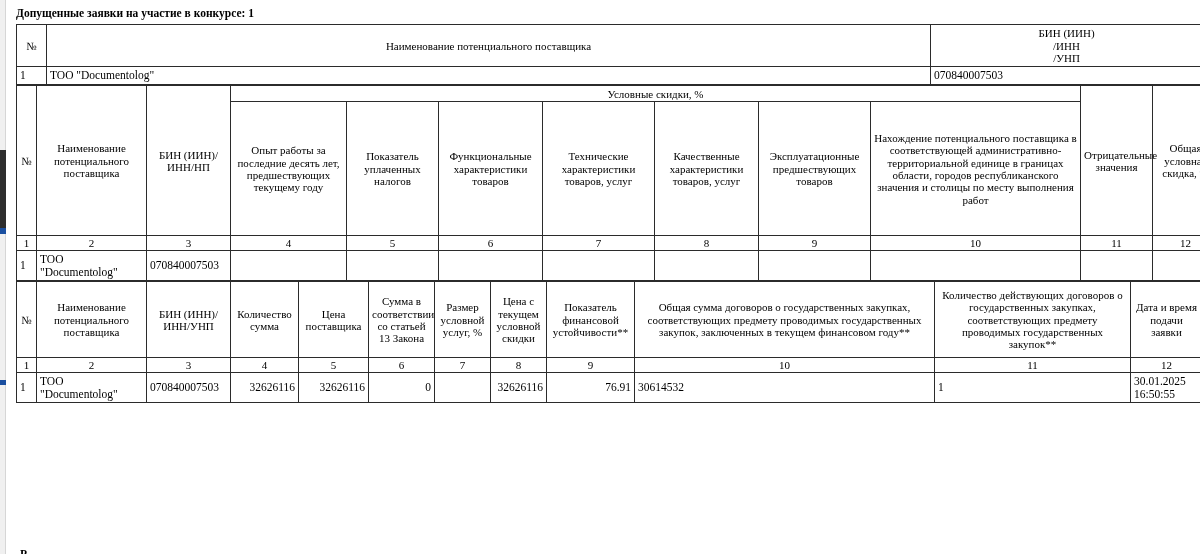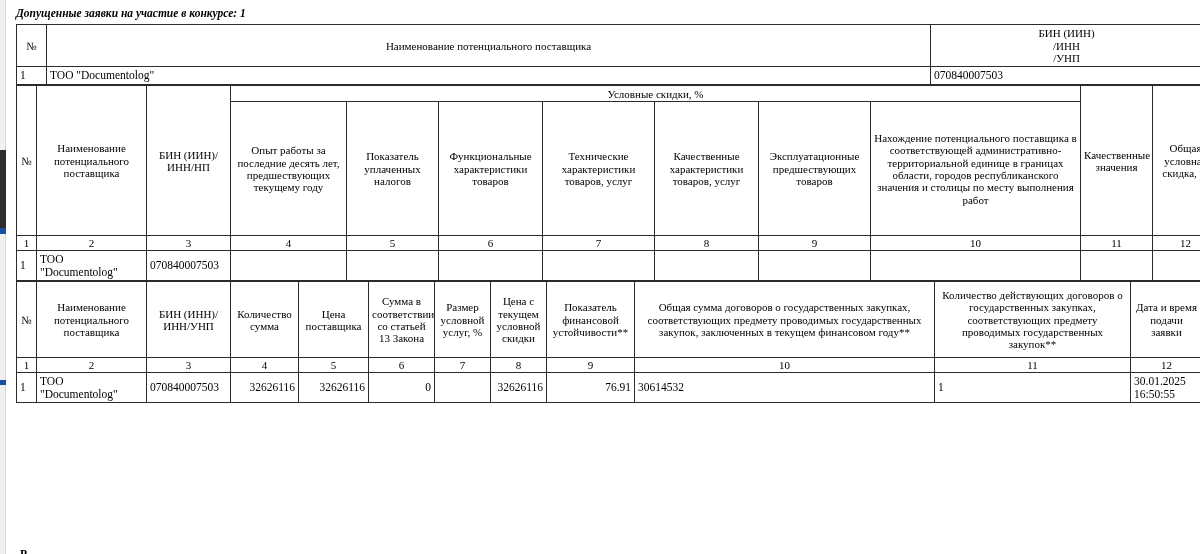--- a/index.html
+++ b/index.html
@@ -45,21 +45,20 @@
     width: 1192px;
     padding: 6px 0 0 4px;
   }
 
   .section-title {
     font-weight: bold;
     font-size: 11.5px;
     color: #000;
     margin: 0 0 4px 4px;
     line-height: 1.25;
-    font-style: italic;
   }
   .section-para {
     font-weight: bold;
     font-size: 11.5px;
     color: #000;
     margin: 10px 0 4px 4px;
     line-height: 1.28;
     width: 1182px;
   }
 
@@ -171,21 +170,21 @@
       <col style="width:210px">
         <col style="width:72px">
         <col style="width:66px">
     </colgroup>
     <thead>
       <tr>
         <th rowspan="2" class="hdr h-tall">№</th>
         <th rowspan="2" class="hdr h-tall">Наименование потенциального поставщика</th>
         <th rowspan="2" class="hdr h-tall">БИН (ИИН)/ ИНН/НП</th>
         <th colspan="7" class="hdr" style="height:16px">Условные скидки, %</th>
-        <th rowspan="2" class="hdr h-tall">Качественные значения</th>
+        <th rowspan="2" class="hdr h-tall">Отрицательные значения</th>
         <th rowspan="2" class="hdr h-tall">Общая условная скидка, %</th>
       </tr>
       <tr>
         <th class="hdr" style="height:134px">Опыт работы за последние десять лет, предшествующих текущему году</th>
         <th class="hdr">Показатель уплаченных налогов</th>
         <th class="hdr">Функциональные характеристики товаров</th>
         <th class="hdr">Технические характеристики товаров, услуг</th>
         <th class="hdr">Качественные характеристики товаров, услуг</th>
         <th class="hdr">Эксплуатационные предшествующих товаров</th>
         <th class="hdr">Нахождение потенциального поставщика в соответствующей административно-территориальной единице в границах области, городов республиканского значения и столицы по месту выполнения работ</th>

